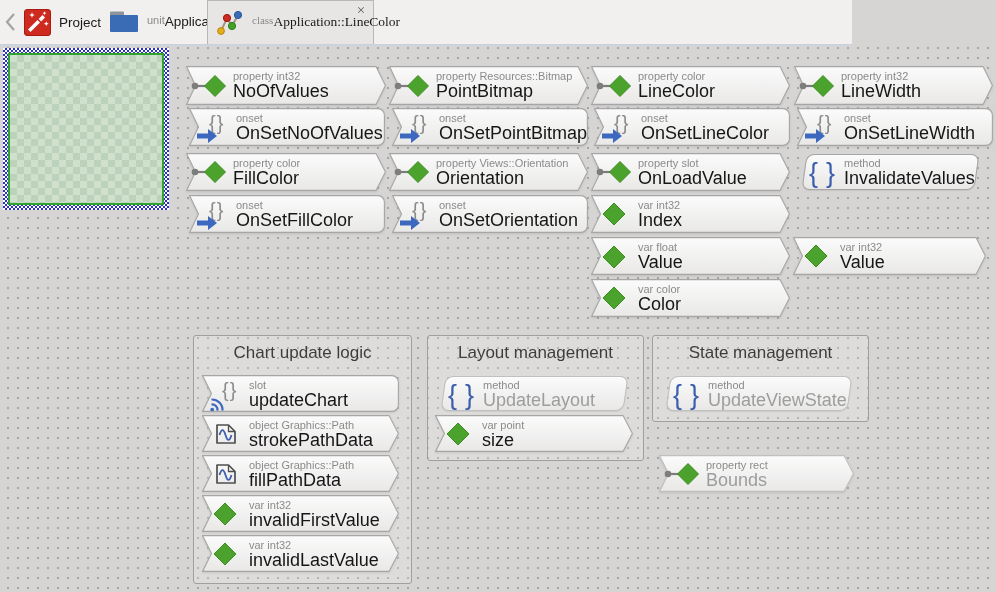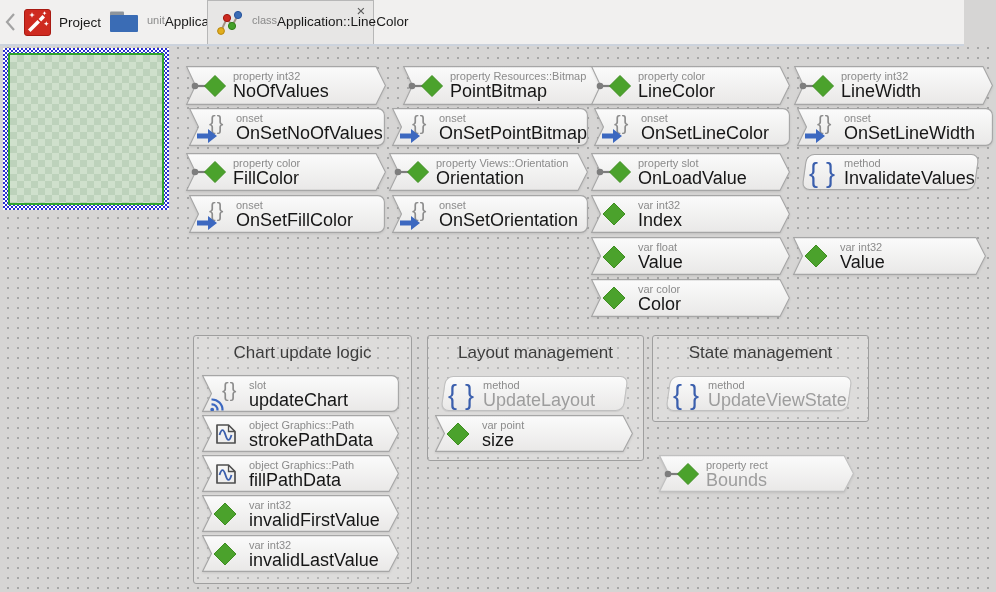--- a/index.html
+++ b/index.html
@@ -2,27 +2,27 @@
 <html><head>
 <meta charset="utf-8">
 <style>
   html,body{margin:0;padding:0;}
   body{
     width:996px;height:592px;position:relative;overflow:hidden;
     font-family:"Liberation Sans",sans-serif;background:#d6d5d4;
     -webkit-font-smoothing:antialiased;
   }
   
-  .tabbar{position:absolute;left:0;top:0;width:964px;height:44px;
-    background:#f1f0ef;border-bottom:2px solid #ccd3dd;box-sizing:content-box;z-index:5;}
+  .tabbar{position:absolute;left:0;top:0;width:828px;height:44px;
+    background:#f1f0ef;border-bottom:2px solid #ccd3dd;box-sizing:content-box;z-index:5;padding-left:24px;}
   .back{position:absolute;left:2px;top:10px;width:16px;height:24px;display:flex;align-items:center;justify-content:center;}
   .tab{position:absolute;top:0;height:44px;display:flex;align-items:center;gap:8px;padding:0 8px;box-sizing:border-box;}
   .tab-project{left:16px;}
   .tab-unit{left:101px;}
-  .tab-class{left:207px;width:167px;background:#e7e6e5;border:1px solid #b7b7b7;border-bottom:none;}
+  .tab-class{left:207px;width:167px;background:#e7e6e5;border:1px solid #b7b7b7;border-bottom:none;font-family:Liberation Serif, serif;}
   .tabicon{line-height:0;flex:0 0 auto;}
   .tabtext{display:flex;flex-direction:row;}
   .tab-sub{font-size:11px;color:#8a8a8a;line-height:1.25;}
   .tab-ttl{font-size:13.5px;color:#191919;line-height:1.25;white-space:nowrap;}
   .tab-single{font-size:13.5px;color:#191919;}
   .closebtn{position:absolute;right:4px;top:1px;font-size:15px;color:#5a5a5a;width:16px;height:16px;
     display:flex;align-items:center;justify-content:center;cursor:default;}
   
   .canvas{position:absolute;left:0;top:46px;width:996px;height:546px;background:#d6d5d4;
     background-image:radial-gradient(circle,#a6a6a6 1px,transparent 1.45px);
@@ -141,21 +141,21 @@
         <path class="shapepath" d="M0.6,0.6 H190 L199.4,19.5 L190,38.4 H0.6 L9.5,19.5 Z" fill="url(#brickGrad)"></path>
       </svg>
       <span class="micon"><svg width="38" height="26" viewBox="0 0 38 26">
           <circle cx="5" cy="13" r="3.3" fill="#7d7d7d"></circle>
           <rect x="7" y="11.9" width="9" height="2.2" fill="#7d7d7d"></rect>
           <polygon points="25,2.5 35.5,13 25,23.5 14.5,13" fill="#4ba22c" stroke="#3e8e20"></polygon>
         </svg></span>
       <span class="tlabel">property int32</span>
       <span class="mname">NoOfValues</span>
     </div>
-    <div class="brick kind-property" style="left: 403px; top: 66px; width: 199px; height: 39px;">
+    <div class="brick kind-property" style="left: 389px; top: 66px; width: 199px; height: 39px;">
       <svg class="shape" width="199" height="39" viewBox="0 0 199 39">
         <path class="shapepath" d="M0.6,0.6 H189 L198.4,19.5 L189,38.4 H0.6 L9.5,19.5 Z" fill="url(#brickGrad)"></path>
       </svg>
       <span class="micon"><svg width="38" height="26" viewBox="0 0 38 26">
           <circle cx="5" cy="13" r="3.3" fill="#7d7d7d"></circle>
           <rect x="7" y="11.9" width="9" height="2.2" fill="#7d7d7d"></rect>
           <polygon points="25,2.5 35.5,13 25,23.5 14.5,13" fill="#4ba22c" stroke="#3e8e20"></polygon>
         </svg></span>
       <span class="tlabel">property Resources::Bitmap</span>
       <span class="mname">PointBitmap</span>

